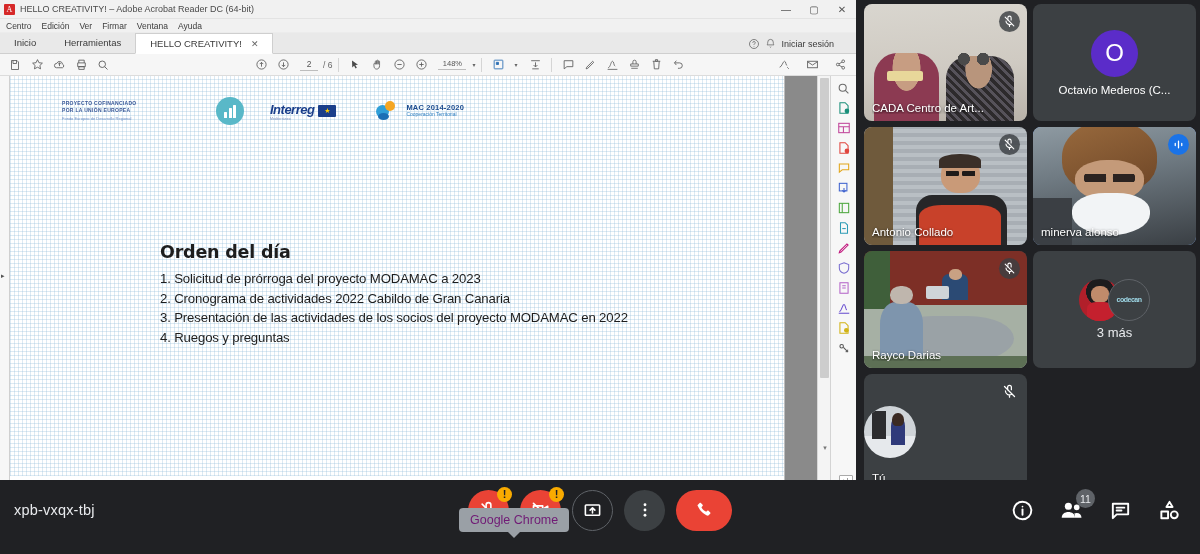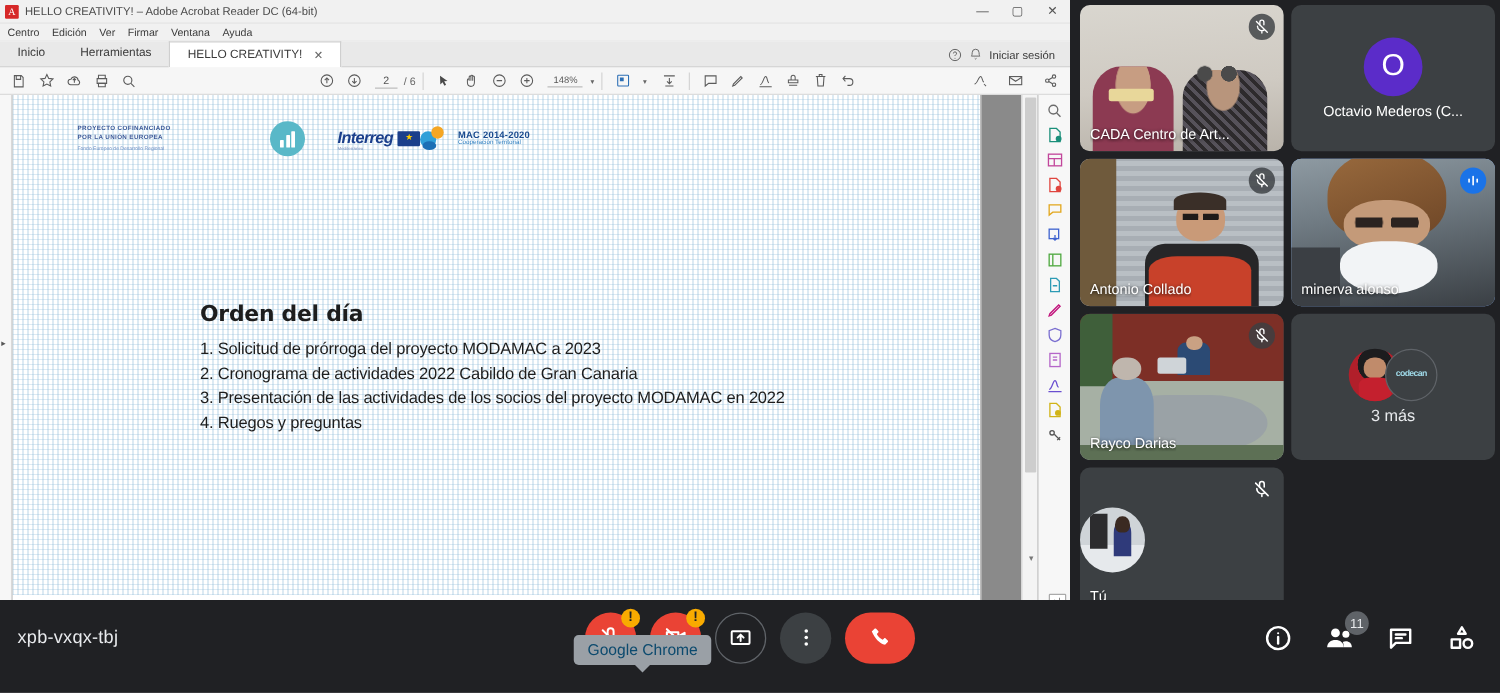--- a/index.html
+++ b/index.html
@@ -55,21 +55,21 @@
   .acro-tab {
     height:21px; display:flex; align-items:center; padding:0 14px;
     font-size:9.5px; color:#3a3a3a; white-space:nowrap;
   }
   .acro-tab.active {
     background:#fff; border-left:1px solid #cfcfcf; border-right:1px solid #cfcfcf;
     border-top:1px solid #cfcfcf; border-bottom:1px solid #fff; position:relative; top:1px;
   }
   .tab-close { margin-left:9px; font-size:9px; color:#666; }
   .tabstrip-right {
-    position:absolute; right:8px; top:0; height:21px; display:flex;
+    position:absolute; right:18px; top:0; height:21px; display:flex;
     align-items:center; gap:4px;
   }
   .tb-ico { width:13px; height:13px; color:#555; display:flex; align-items:center; justify-content:center; }
   .signin { font-size:9px; color:#3a3a3a; white-space:nowrap; padding-right:4px;}
 
   
   .acro-toolbar {
     height: 22px; background:#f6f6f6; border-bottom:1px solid #dcdcdc;
     display:flex; align-items:center; position:relative; padding-left:5px;
   }
@@ -142,21 +142,21 @@
              font-size:13px; color:#1b3f8b; letter-spacing:-.5px; }
   .ir-sub { font-size:3.5px; color:#7a8fbb; }
   .ir-flag {
     width:18px; height:12px; background:#1b3f8b; margin-left:4px; border-radius:1px;
     position:relative;
   }
   .ir-flag::after{
     content:"★"; position:absolute; inset:0; color:#ffcc00; font-size:7px;
     text-align:center; line-height:12px;
   }
-  .logo-mac { display:flex; align-items:center;justify-content:space-between; }
+  .logo-mac { margin-left:40px; display:flex; align-items:center;justify-content:space-between; }
   .mac-glyph { width:26px; height:20px; position:relative; }
   .mac-glyph i {
     position:absolute; border-radius:50%;
   }
   .mac-l1 { width:13px; height:13px; background:#2f9fd8; left:0; top:4px; }
   .mac-l2 { width:10px; height:10px; background:#f5a623; left:9px; top:0; }
   .mac-l3 { width:11px; height:7px; background:#1b6fb5; left:2px; top:12px; border-radius:40%; }
   .mac-txt1 { font-size:7.5px; font-weight:700; color:#1b4b8f; line-height:1.1; letter-spacing:.2px;}
   .mac-txt2 { font-size:5px; color:#2f7fc0; line-height:1.1; }
 
@@ -252,21 +252,21 @@
   .ctl.neutral { background:transparent; border:1px solid #5f6368; }
   .ctl.plain { background:#3c4043; }
   .ctl.hangup { width:56px; height:41px; border-radius:21px; background:#ea4335; }
   .warn-dot {
     position:absolute; right:-3px; top:-3px; width:15px; height:15px; border-radius:50%;
     background:#f9ab00; color:#202124; font-size:11px; font-weight:bold;
     display:flex; align-items:center; justify-content:center;
     font-family:"Liberation Sans", sans-serif;
   }
   .tooltip {
-    position:absolute; left:459px; bottom:8px; background:#9aa0a6; color:#0c4a6e;
+    position:absolute; left:459px; bottom:8px; background:#9aa0a6; color:#701a75;
     font-size:12.5px; padding:5px 11px; border-radius:4px; white-space:nowrap;
   }
   .tooltip::after{
     content:""; position:absolute; left:50%; bottom:-6px; transform:translateX(-50%);
     border-left:6px solid transparent; border-right:6px solid transparent;
     border-top:6px solid #9aa0a6;
   }
   .right-controls {
     position:absolute; right:16px; display:flex; align-items:center; gap:19px;
   }

